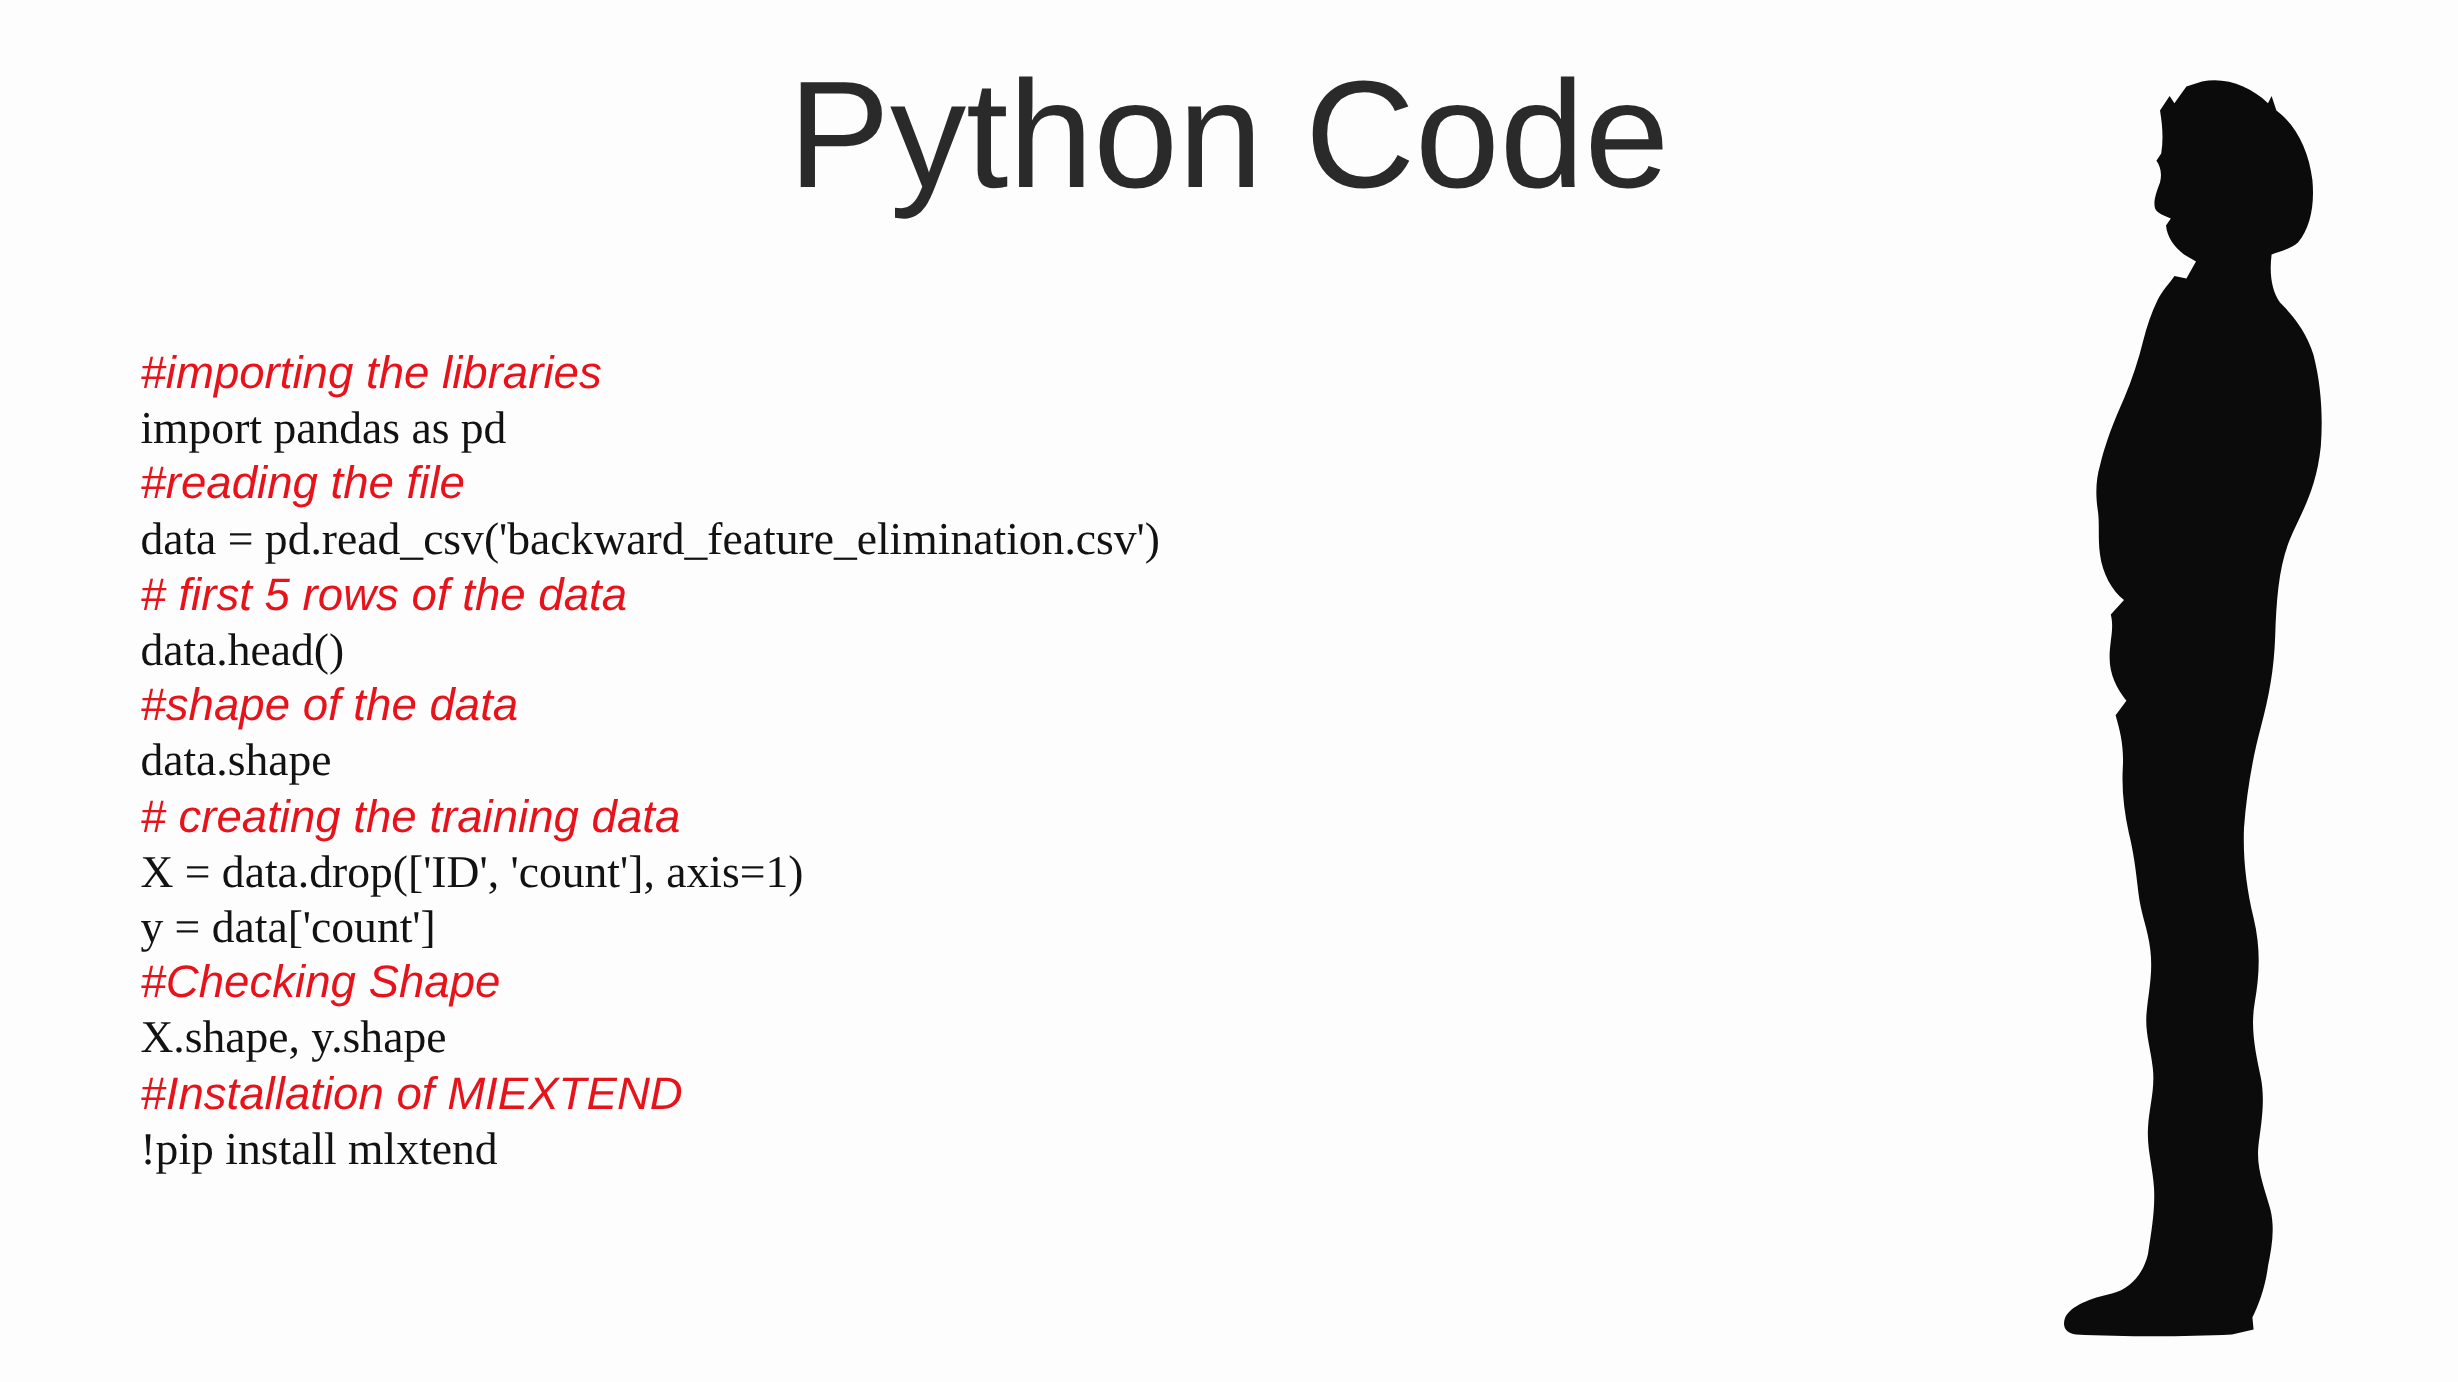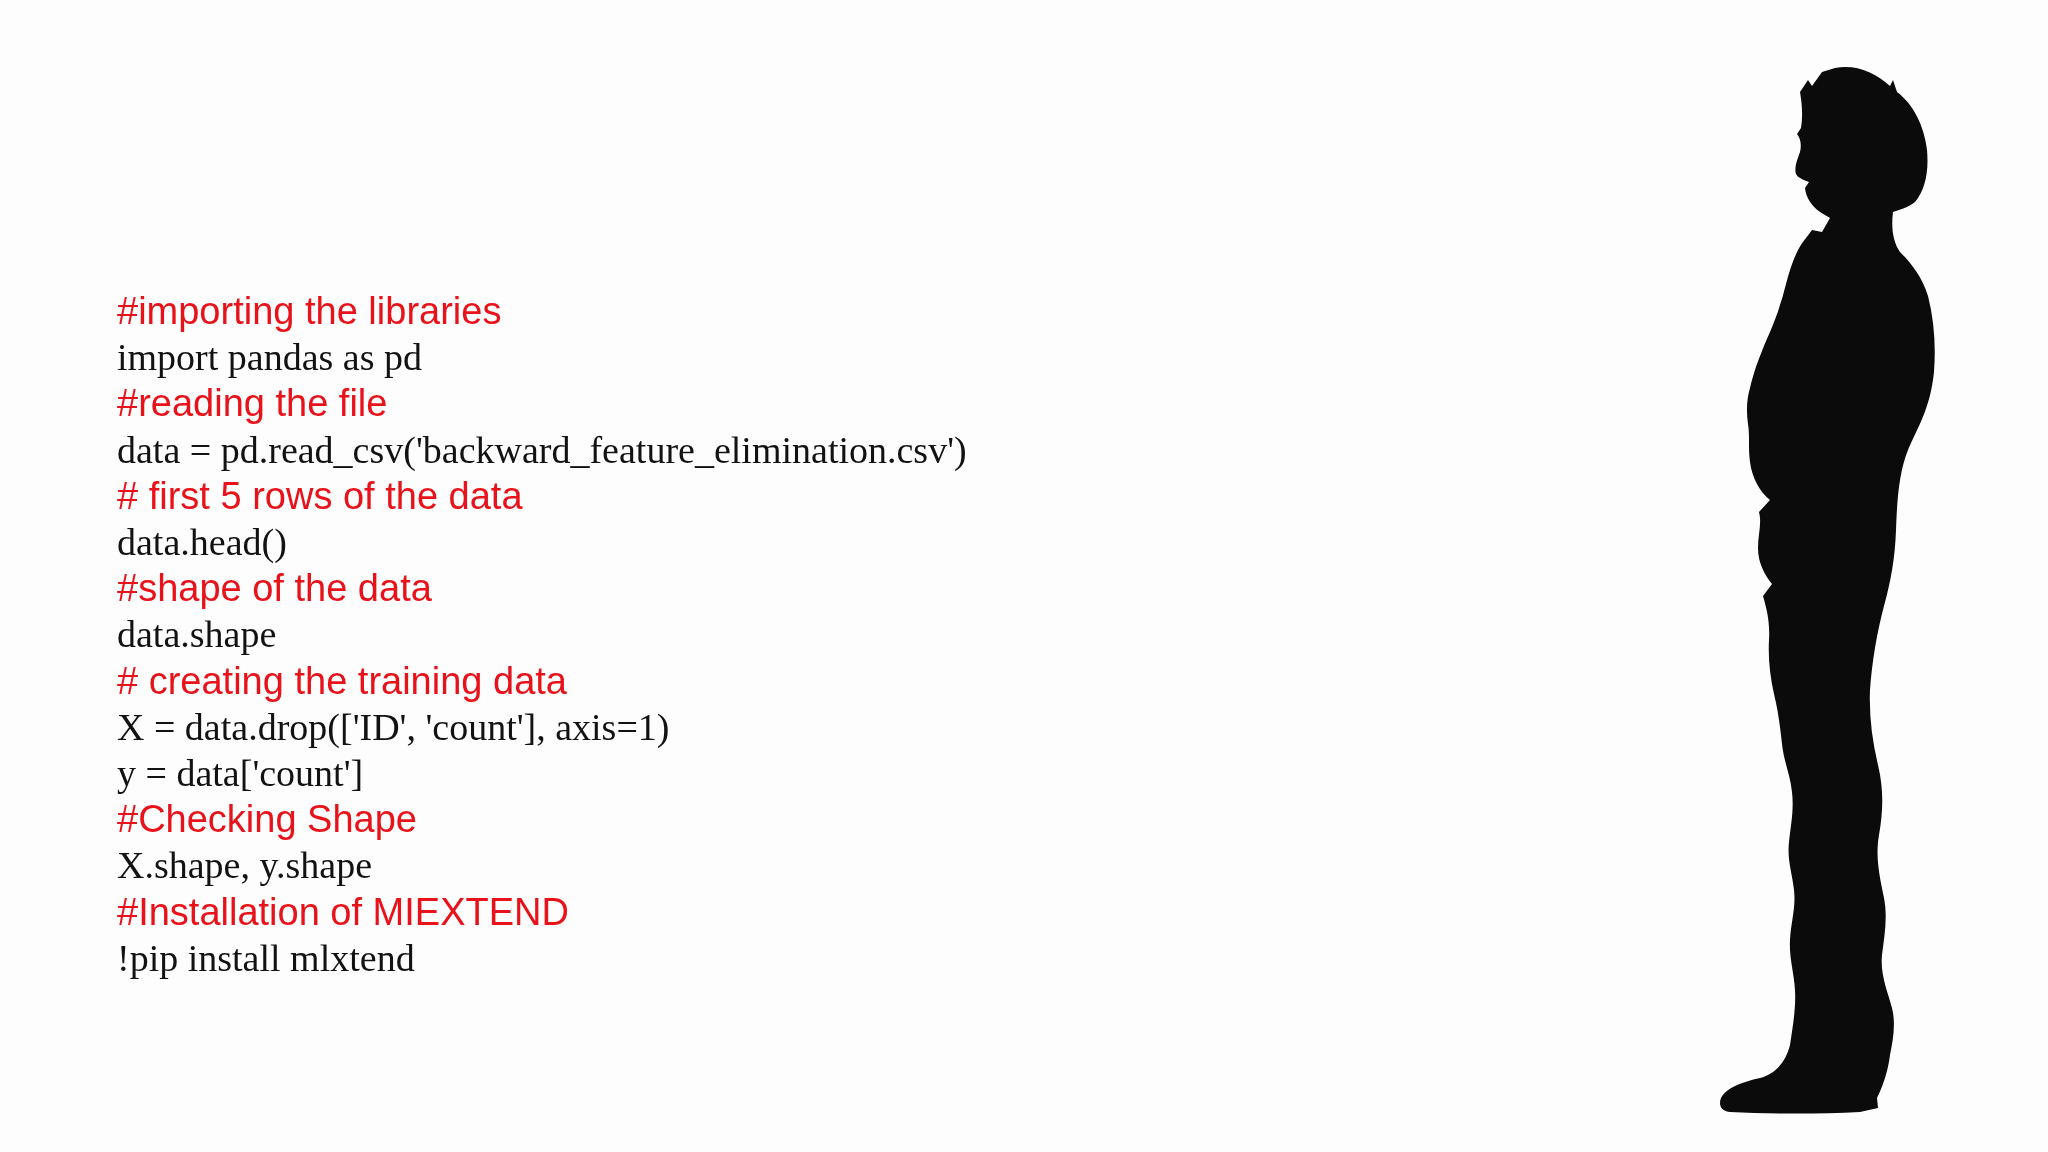--- a/index.html
+++ b/index.html
@@ -18,32 +18,33 @@
     color:var(--title-color,#2a2a2a);
     white-space:nowrap;
   }
   .code-block{
     position:absolute;left:117px;top:288px;
     font-size:38px;line-height:46.2px;
     color:var(--code-color,#111);
     white-space:pre;
   }
   .code-line{min-height:46.2px;}
-  .code-line.comment{color:var(--comment-color,#e8121a);}
+  .code-line.comment{color:var(--comment-color,#e8121a);font-style:italic;}
   .code-line.code{color:var(--code-color,#111);font-family:Liberation Serif, serif;}
   .silhouette{
     position:absolute;left:1700px;top:60px;width:260px;height:1070px;
   }
   .silhouette svg{display:block;width:100%;height:100%;}
 </style>
 </head>
 <body style="background: rgb(253, 253, 253);">
 
 <div class="slide">
 
+  <div class="title">Python Code</div>
 
   <div class="code-block"><div class="code-line comment">#importing the libraries</div><div class="code-line code">import pandas as pd</div><div class="code-line comment">#reading the file</div><div class="code-line code">data = pd.read_csv('backward_feature_elimination.csv')</div><div class="code-line comment"># first 5 rows of the data</div><div class="code-line code">data.head()</div><div class="code-line comment">#shape of the data</div><div class="code-line code">data.shape</div><div class="code-line comment"># creating the training data</div><div class="code-line code">X = data.drop(['ID', 'count'], axis=1)</div><div class="code-line code">y = data['count']</div><div class="code-line comment">#Checking Shape</div><div class="code-line code">X.shape, y.shape</div><div class="code-line comment">#Installation of MIEXTEND</div><div class="code-line code">!pip install mlxtend</div></div>
 
   <div class="silhouette">
     <svg viewBox="1700 60 260 1070" preserveAspectRatio="none" aria-hidden="true">
       <path fill="var(--silhouette-color,#0b0b0b)" d="
         M 1800 92
         L 1808 80 L 1812 86 L 1822 72 L 1835 68
         C 1855 64 1875 72 1890 86
         L 1893 80 L 1897 92

